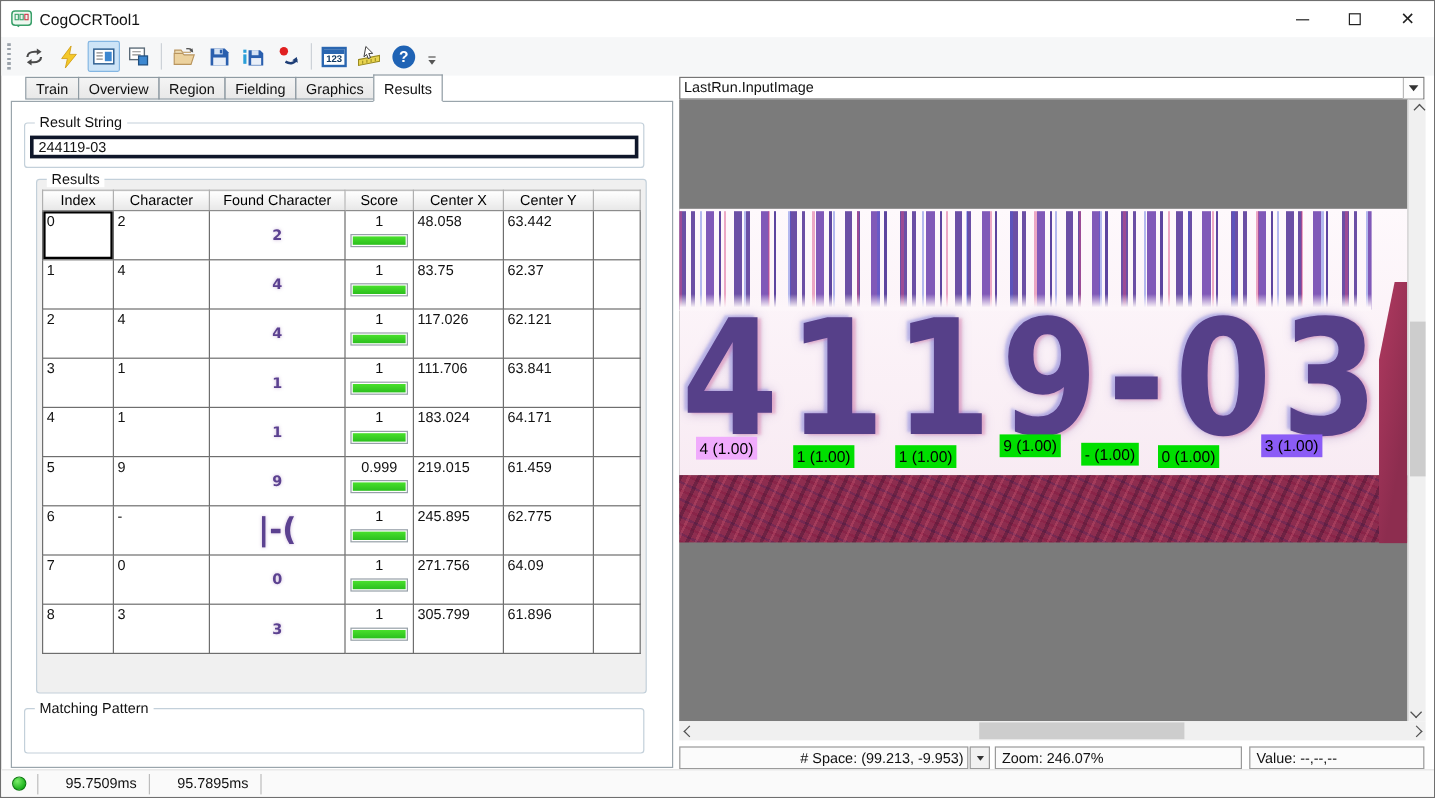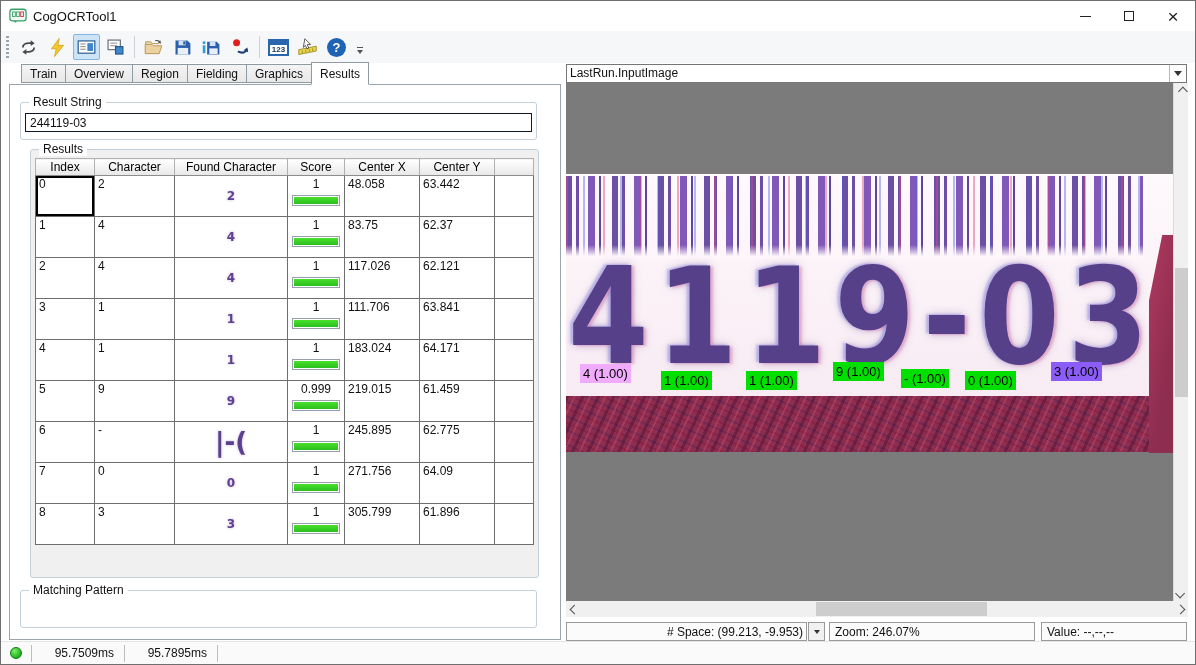--- a/index.html
+++ b/index.html
@@ -34,21 +34,21 @@
 
   
   .tabstrip { position:absolute; left:20px; top:61px; height:22px; display:flex; align-items:center; z-index:3; }
   .tab { font-size:12px; color:#111; background:linear-gradient(#f4f4f4,#e8e8e8); border:1px solid #8f9ba3; padding:2px 8px 3px; margin-right:-1px; height:19px; }
   .tab.active { background:#fff; height:23px; padding-top:4px; border-bottom:1px solid #fff; position:relative; z-index:4; }
 
   
   .tabpage { position:absolute; left:8px; top:83px; width:552px; height:556px; background:#fff; border:1px solid #9aa5ac; }
   .groupbox { position:absolute; border:1px solid #c3d0da; border-radius:3px; }
   .group-label { position:absolute; top:-8px; left:8px; background:#fff; padding:0 4px; font-size:12px; color:#111; white-space:nowrap; }
-  .gb-input { position:absolute; left:4px; right:4px; top:10px; height:19px; border:1px solid #0f172a; font-size:12px; padding:1px 4px; font-family:inherit; color:#111; background:#fff; }
+  .gb-input { position:absolute; left:4px; right:4px; top:10px; height:19px; border:3px solid #0f172a; font-size:12px; padding:1px 4px; font-family:inherit; color:#111; background:#fff; }
 
   .gb-result { left:10px; top:17px; width:517px; height:38px; }
   .gb-results { left:20px; top:64px; width:509px; height:429px; background:#f0f0f0; }
   .gb-pattern { left:10px; top:505px; width:517px; height:38px; }
 
   
   table.results { position:absolute; left:4px; top:8px; border-collapse:collapse; table-layout:fixed; background:#fff; border:1px solid #53748f; }
   table.results th { font-size:12px; font-weight:normal; height:17px; background:linear-gradient(#fff,#e7e7e7); border:1px solid #b0b0b0; border-bottom:1px solid #8c8c8c; overflow:hidden; white-space:nowrap; }
   table.results td { font-size:12px; color:#111; border:1px solid #6e6e6e; background:#fff; vertical-align:top; padding:1px 3px; height:40px; overflow:hidden; }
   td.c-found { text-align:center; padding:0; font-weight:bold; font-family:"DejaVu Sans",sans-serif; font-size:34px; line-height:38px; text-shadow:0 0 3px rgba(140,90,170,.45); background:linear-gradient(#fff, #fcf5fa); }

